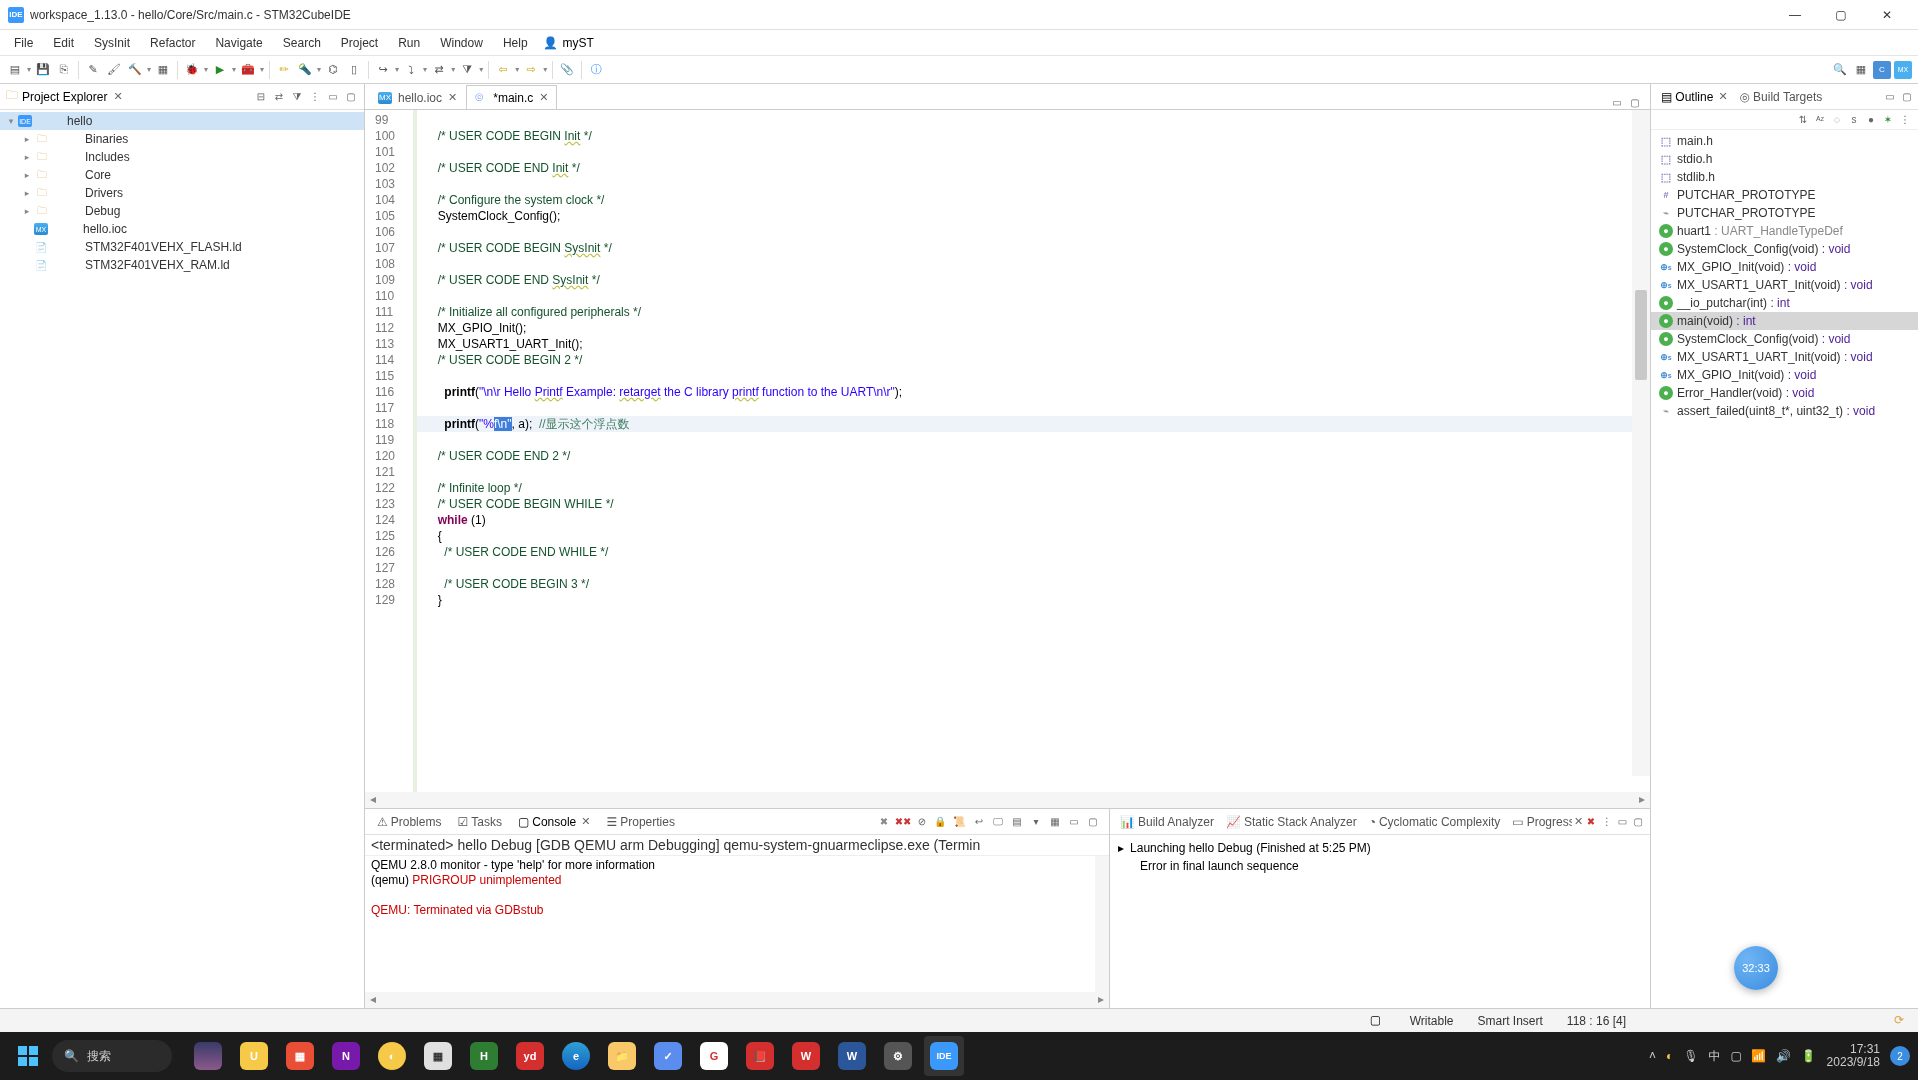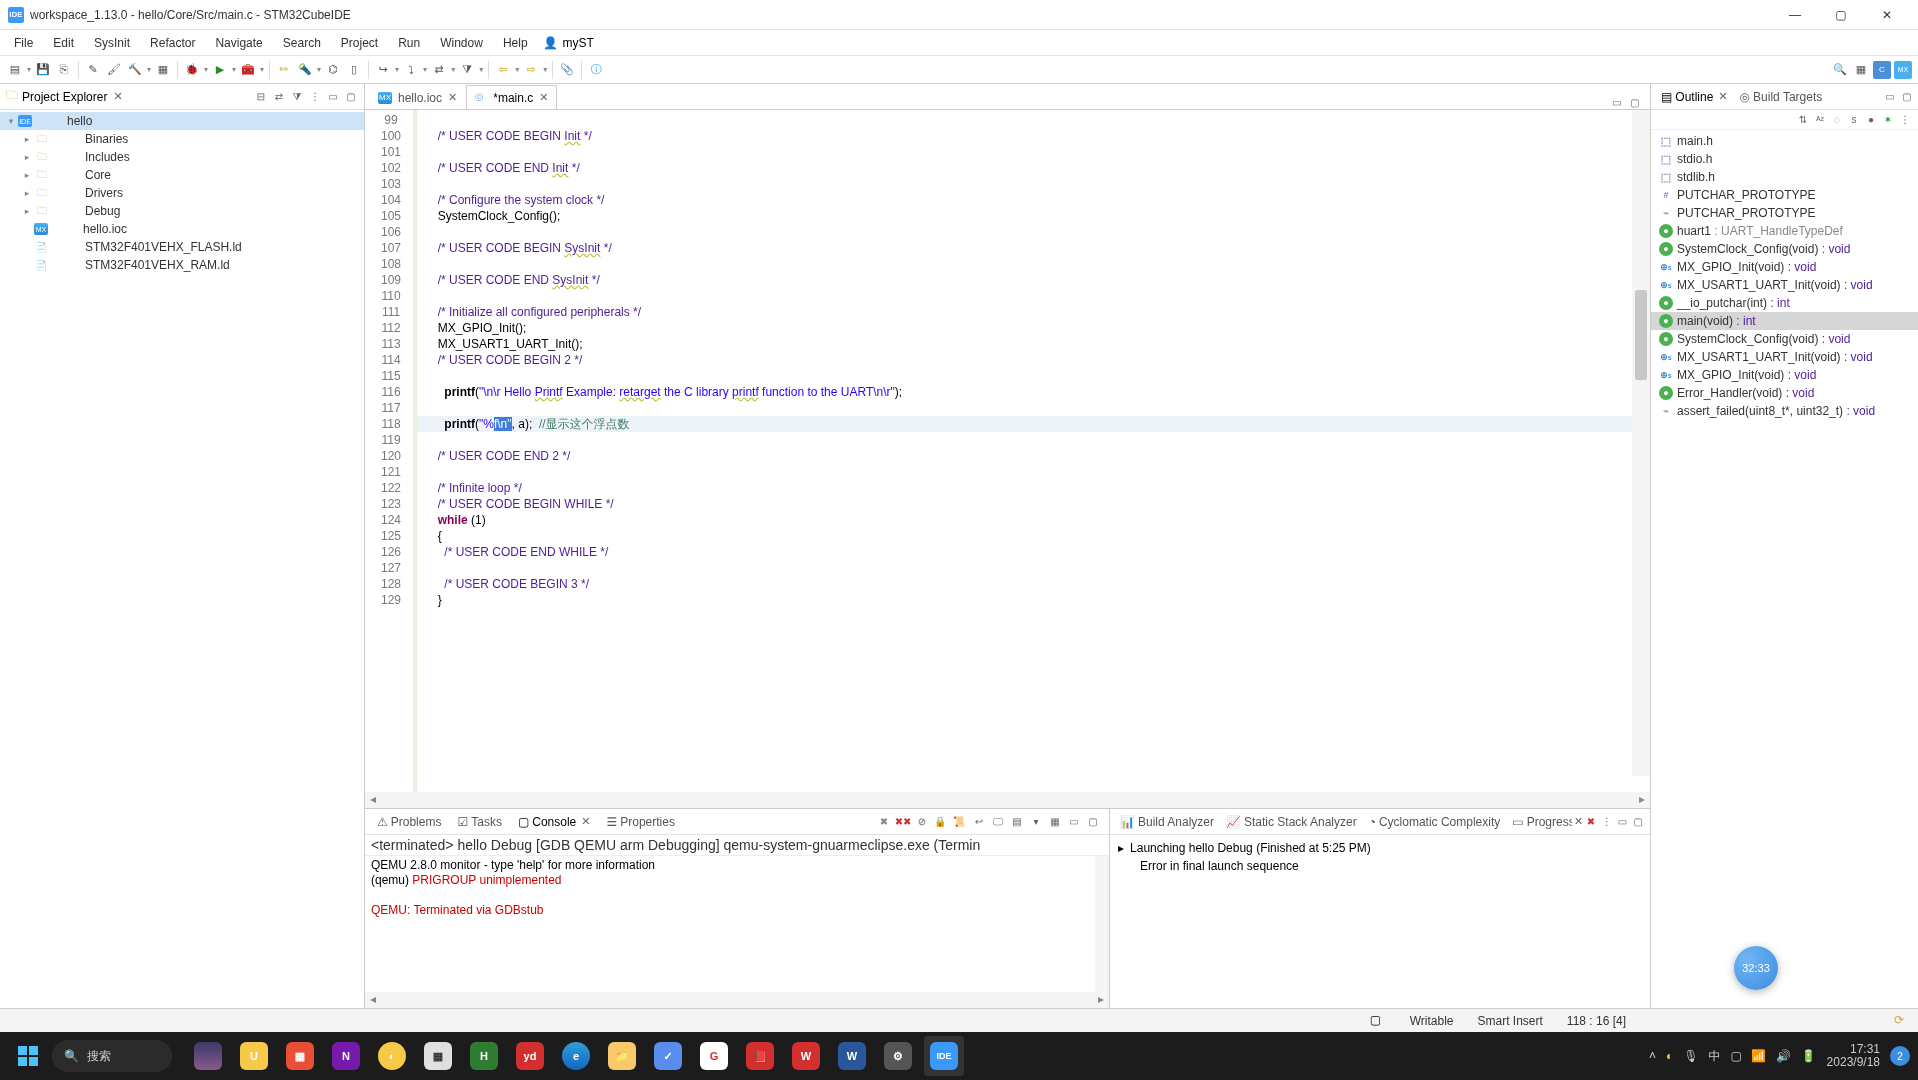--- a/index.html
+++ b/index.html
@@ -49,26 +49,26 @@
 .editor-area { flex: 1; display: flex; flex-direction: column; min-width: 0; }
 .editor-tabs { height: 26px; display: flex; align-items: flex-end; padding: 0 4px; border-bottom: 1px solid #ccc; }
 .etab { height: 24px; padding: 0 8px; display: flex; align-items: center; gap: 4px; border: 1px solid transparent; border-bottom: none; color: #555; }
 .etab.active { background: #fff; border-color: #ccc; color: #000; }
 .etab .eticon { width: 14px; height: 12px; font-size: 8px; }
 .etab-spacer { flex: 1; }
 .etab-ctrl { display: flex; gap: 4px; padding-right: 4px; }
 
 .code-wrap { flex: 1; display: flex; overflow: hidden; background: #fff; position: relative; }
 .gutter-fold { width: 10px; background: #fff; }
-.gutter-num { width: 42px; background: #fff; text-align: center; padding-right: 6px; font-family: Consolas, monospace; font-size: 12px; color: #787878; border-right: 4px solid #e8f0e0; line-height: 16px; padding-top: 2px; }
+.gutter-num { width: 42px; background: #fff; text-align: left; padding-right: 6px; font-family: Consolas, monospace; font-size: 12px; color: #787878; border-right: 4px solid #e8f0e0; line-height: 16px; padding-top: 2px; }
 .gutter-num .ln { height: 16px; }
 .code { flex: 1; font-family: Consolas, monospace; font-size: 12px; line-height: 16px; padding: 2px 0 0 14px; white-space: pre; overflow: hidden; position: relative; }
 .code .row { height: 16px; }
 .code .row.cl { background: #eef3fa; margin-left: -14px; padding-left: 14px; }
-.cm { color: #4c1d95; } 
+.cm { color: #14532d; } 
 .kw { font-weight: bold; color: #7f0055; }
 .kw2 { font-weight: bold; color: #000; }
 .str { color: #2a00ff; }
 .squig { text-decoration: underline wavy #c0c040; }
 .sel-text { background: #3e7ddb; color: #fff; }
 .cncom { color: #3f7f5f; }
 .escrolls { position: absolute; right: 0; top: 0; bottom: 16px; width: 18px; background: #f5f5f5; }
 .escrolls .thumb { position: absolute; left: 3px; right: 3px; top: 180px; height: 90px; background: #c8c8c8; border-radius: 2px; }
 .hscroll { height: 16px; background: #f5f5f5; display: flex; }
 .hscroll .arrow { width: 16px; text-align: center; color: #888; }

